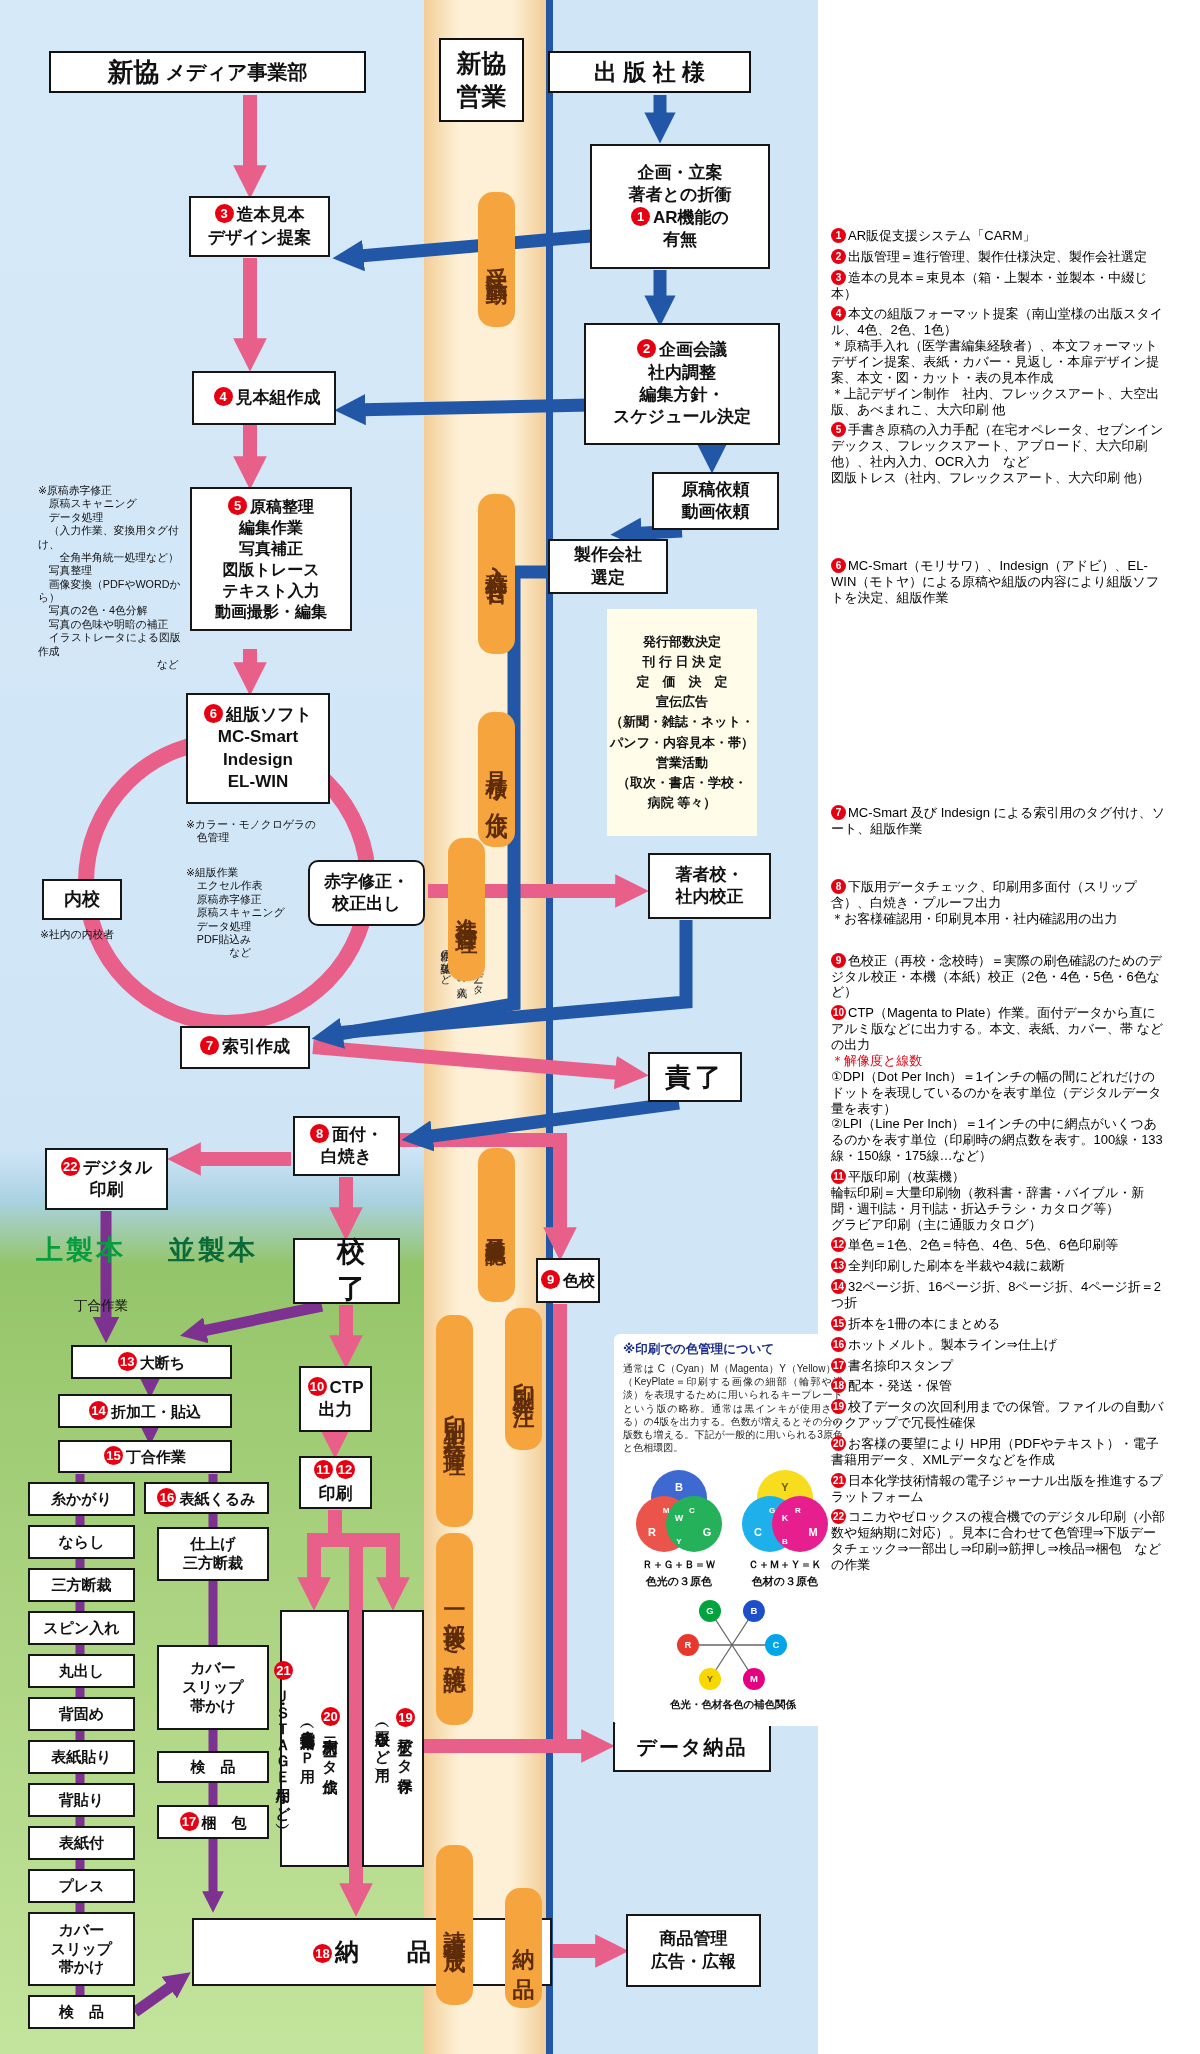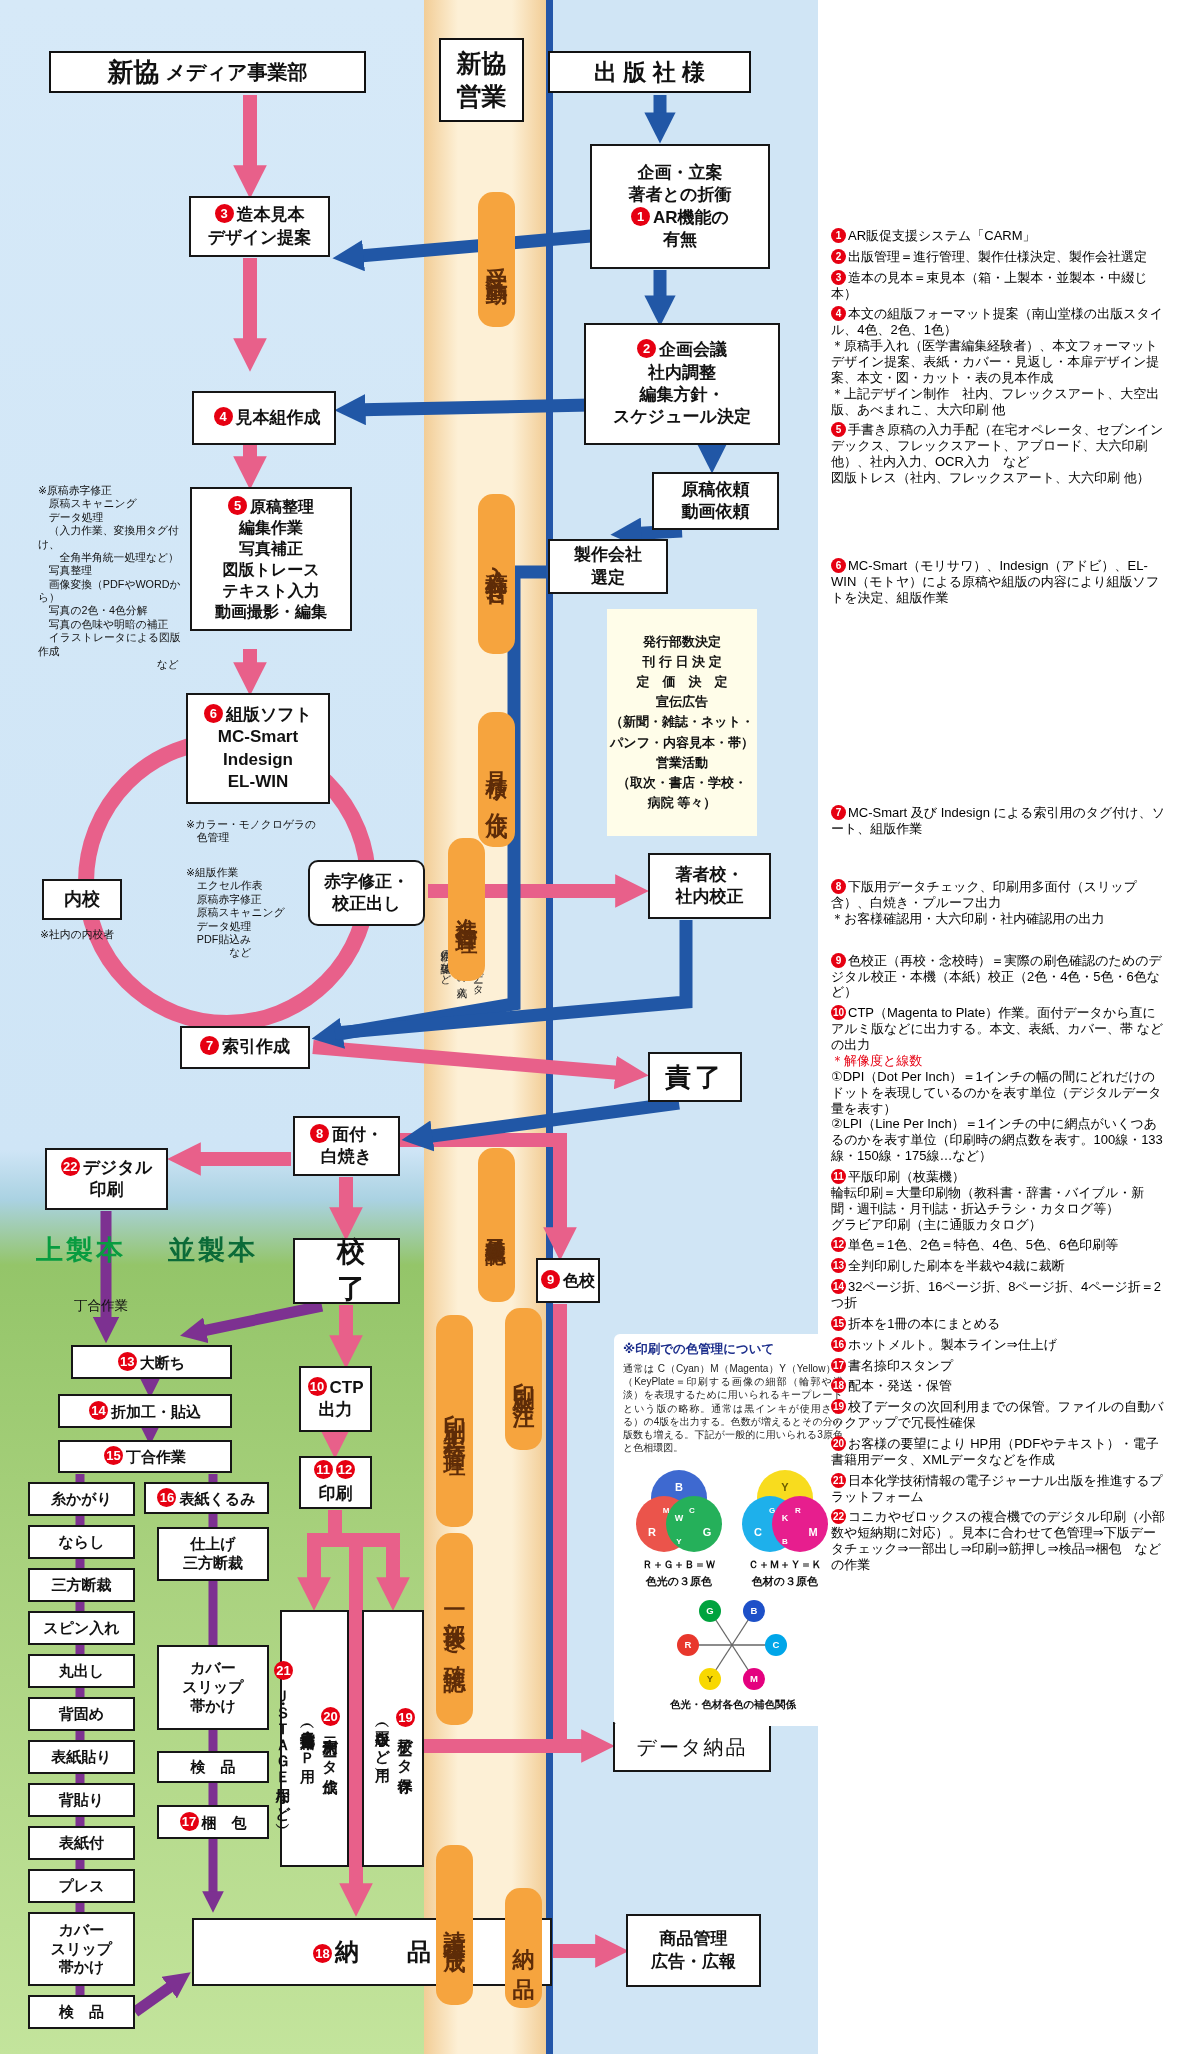--- a/index.html
+++ b/index.html
@@ -7,21 +7,21 @@
   .bg{position:absolute;top:0;height:2054px;z-index:0;}
   #arrows{position:absolute;left:0;top:0;z-index:2;pointer-events:none;}
   .box{position:absolute;z-index:3;background:#fff;border:2px solid #161616;display:flex;align-items:center;justify-content:center;
        text-align:center;color:#111;font-weight:600;font-size:17px;line-height:1.32;box-sizing:border-box;padding:2px;}
   .txt{white-space:pre-line;}
   .num{display:inline-block;width:19px;height:19px;border-radius:50%;background:#e60012;color:#fff;font-size:13px;line-height:19px;
        font-weight:700;text-align:center;margin-right:3px;vertical-align:2px;writing-mode:horizontal-tb;letter-spacing:0;}
   .sm{font-size:15px;font-weight:600;line-height:1.25;}
   .big{font-size:28px;font-weight:700;letter-spacing:8px;padding-left:19px;}
   .seryo{font-size:26px;font-weight:700;letter-spacing:4px;}
-  .datan{font-size:20px;font-weight:400;letter-spacing:2px;}
+  .datan{font-size:20px;font-weight:700;letter-spacing:2px;}
   .nohin18{font-size:24px;font-weight:700;}
   .yellow{background:#fffde9;border:none;font-size:13px;font-weight:600;line-height:1.55;}
   .vbox{writing-mode:vertical-rl;text-orientation:upright;font-size:15px;line-height:1.5;font-weight:600;letter-spacing:1px;display:block;padding:8px 4px;}
   .blabel{position:absolute;z-index:4;background:#f6a43e;border-radius:15px;color:#5e2c08;writing-mode:vertical-rl;text-orientation:upright;
        font-size:22px;font-weight:700;letter-spacing:5px;display:flex;align-items:center;justify-content:center;box-sizing:border-box;}
   .vnote{position:absolute;z-index:3;writing-mode:vertical-rl;text-orientation:upright;font-size:10.5px;color:#222;line-height:1.55;white-space:pre-line;}
   .ann{position:absolute;z-index:3;font-size:10.8px;line-height:1.24;color:#111;white-space:pre-line;}
   .hdr{position:absolute;z-index:3;background:#fff;border:2.5px solid #111;display:flex;align-items:center;justify-content:center;text-align:center;color:#111;box-sizing:border-box;}
   .h-strong{font-size:26px;font-weight:700;}
   .h-rest{font-size:20px;font-weight:700;margin-left:6px;}
@@ -149,21 +149,21 @@
 営業</span>
     </div>
   <div class="hdr" style="left:548px;top:51px;width:203px;height:42px;font-size:23px;font-weight:700;">
       <span class="txt">出 版 社 様</span>
     </div>
 
   <div class="box" style="left:189px;top:196px;width:141px;height:61px;">
       <div><span class="num">3</span><span class="txt">造本見本
 デザイン提案</span></div>
     </div>
-  <div class="box" style="left:192px;top:391px;width:144px;height:54px;padding-left:8px;">
+  <div class="box" style="left:192px;top:371px;width:144px;height:54px;padding-left:8px;">
       <div><span class="num">4</span><span class="txt">見本組作成</span></div>
     </div>
   <div class="box" style="left:190px;top:487px;width:162px;height:144px;font-size:16px;justify-content:center;">
       <div><span class="num">5</span><span class="txt">原稿整理
 編集作業
 写真補正
 図版トレース
 テキスト入力
 動画撮影・編集</span></div>
     </div>
@@ -421,21 +421,21 @@
     <div class="note"><span class="nnum">2</span><span class="txt">出版管理＝進行管理、製作仕様決定、製作会社選定</span></div>
     <div class="note"><span class="nnum">3</span><span class="txt">造本の見本＝束見本（箱・上製本・並製本・中綴じ本）</span></div>
     <div class="note"><span class="nnum">4</span><span class="txt">本文の組版フォーマット提案（南山堂様の出版スタイル、4色、2色、1色）
 ＊原稿手入れ（医学書編集経験者）、本文フォーマットデザイン提案、表紙・カバー・見返し・本扉デザイン提案、本文・図・カット・表の見本作成
 ＊上記デザイン制作　社内、フレックスアート、大空出版、あべまれこ、大六印刷 他</span></div>
     <div class="note"><span class="nnum">5</span><span class="txt">手書き原稿の入力手配（在宅オペレータ、セブンインデックス、フレックスアート、アブロード、大六印刷 他）、社内入力、OCR入力　など
 図版トレス（社内、フレックスアート、大六印刷 他）</span></div>
     <div class="note" style="margin-top:72px;"><span class="nnum">6</span><span class="txt">MC-Smart（モリサワ）、Indesign（アドビ）、EL-WIN（モトヤ）による原稿や組版の内容により組版ソフトを決定、組版作業</span></div>
     <div class="note" style="margin-top:200px;"><span class="nnum">7</span><span class="txt">MC-Smart 及び Indesign による索引用のタグ付け、ソート、組版作業</span></div>
     <div class="note" style="margin-top:42px;"><span class="nnum">8</span><span class="txt">下版用データチェック、印刷用多面付（スリップ含）、白焼き・プルーフ出力
-＊お客様確認用・大六印刷・社内確認用の出力</span></div>
+＊お客様確認用・印刷見本用・社内確認用の出力</span></div>
     <div class="note" style="margin-top:26px;"><span class="nnum">9</span><span class="txt">色校正（再校・念校時）＝実際の刷色確認のためのデジタル校正・本機（本紙）校正（2色・4色・5色・6色など）</span></div>
     <div class="note"><span class="nnum">10</span><span class="txt">CTP（Magenta to Plate）作業。面付データから直にアルミ版などに出力する。本文、表紙、カバー、帯 などの出力</span><div class="red txt">＊解像度と線数</div><div class="txt">①DPI（Dot Per Inch）＝1インチの幅の間にどれだけのドットを表現しているのかを表す単位（デジタルデータ量を表す）
 ②LPI（Line Per Inch）＝1インチの中に網点がいくつあるのかを表す単位（印刷時の網点数を表す。100線・133線・150線・175線…など）</div></div>
     <div class="note"><span class="nnum">11</span><span class="txt">平版印刷（枚葉機）
 輪転印刷＝大量印刷物（教科書・辞書・バイブル・新聞・週刊誌・月刊誌・折込チラシ・カタログ等）
 グラビア印刷（主に通販カタログ）</span></div>
     <div class="note"><span class="nnum">12</span><span class="txt">単色＝1色、2色＝特色、4色、5色、6色印刷等</span></div>
     <div class="note"><span class="nnum">13</span><span class="txt">全判印刷した刷本を半裁や4裁に裁断</span></div>
     <div class="note"><span class="nnum">14</span><span class="txt">32ページ折、16ページ折、8ページ折、4ページ折＝2つ折</span></div>
     <div class="note"><span class="nnum">15</span><span class="txt">折本を1冊の本にまとめる</span></div>

